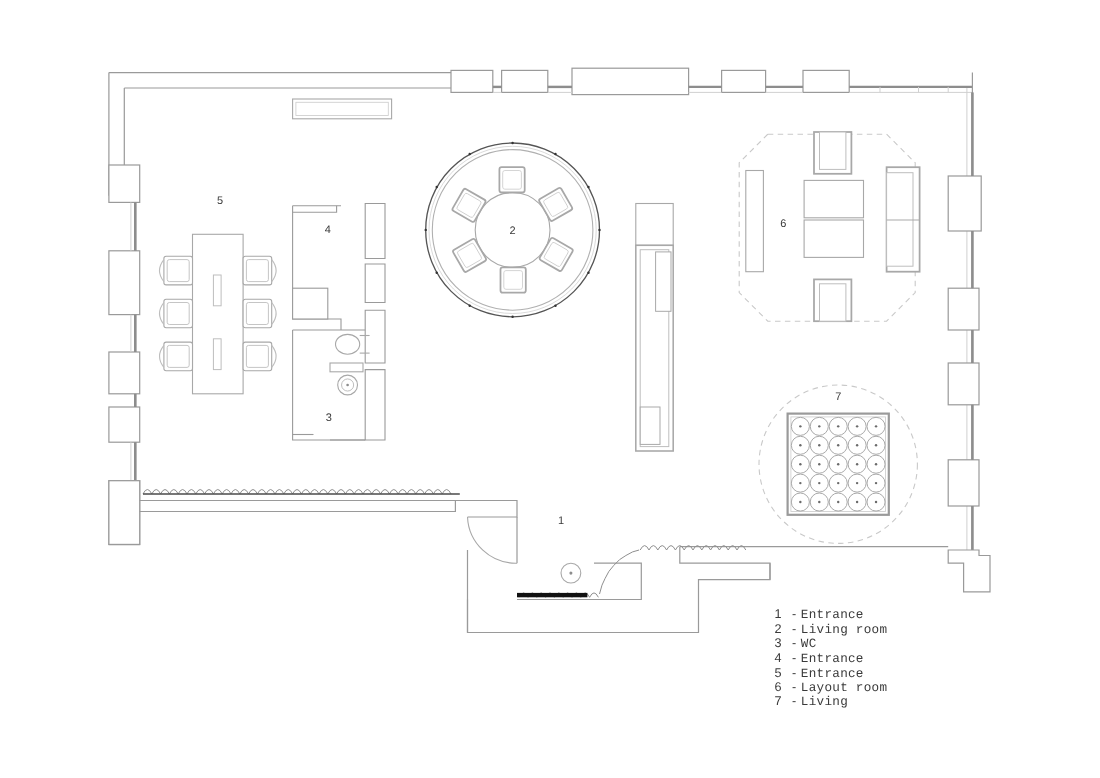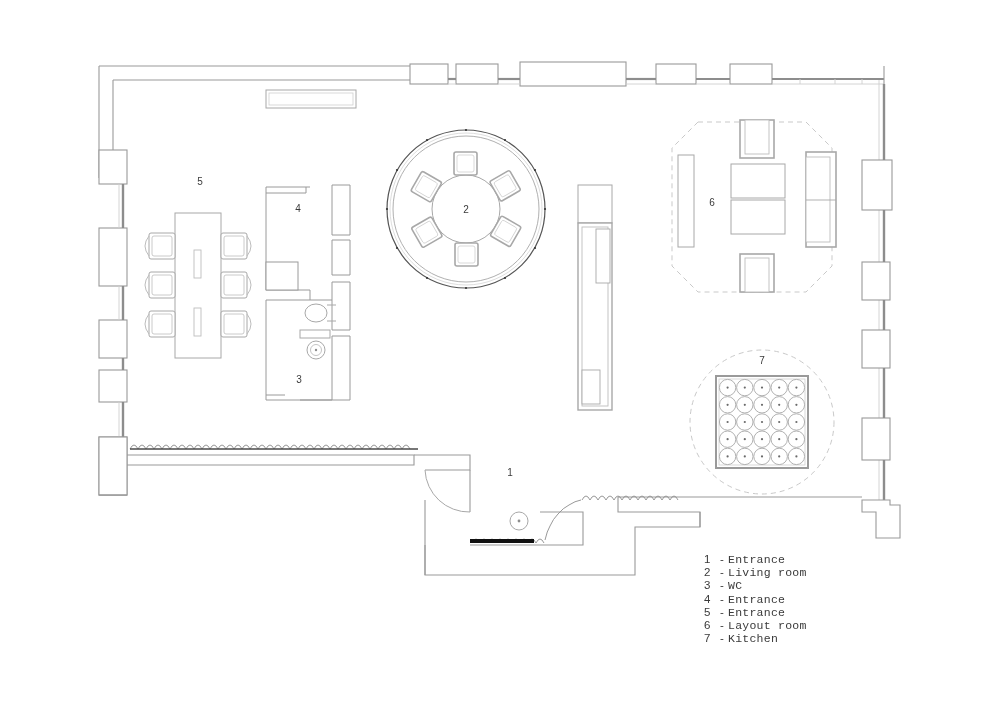--- a/index.html
+++ b/index.html
@@ -416,17 +416,17 @@
     <span class="legend-row">
       <span class="legend-num">4</span><span class="legend-dash">-</span><span class="legend-label">Entrance</span>
     </span>
     <span class="legend-row">
       <span class="legend-num">5</span><span class="legend-dash">-</span><span class="legend-label">Entrance</span>
     </span>
     <span class="legend-row">
       <span class="legend-num">6</span><span class="legend-dash">-</span><span class="legend-label">Layout room</span>
     </span>
     <span class="legend-row">
-      <span class="legend-num">7</span><span class="legend-dash">-</span><span class="legend-label">Kitchen</span>
+      <span class="legend-num">7</span><span class="legend-dash">-</span><span class="legend-label">Living</span>
     </span>
   </div>
 
 </div>
 
 </body></html>

